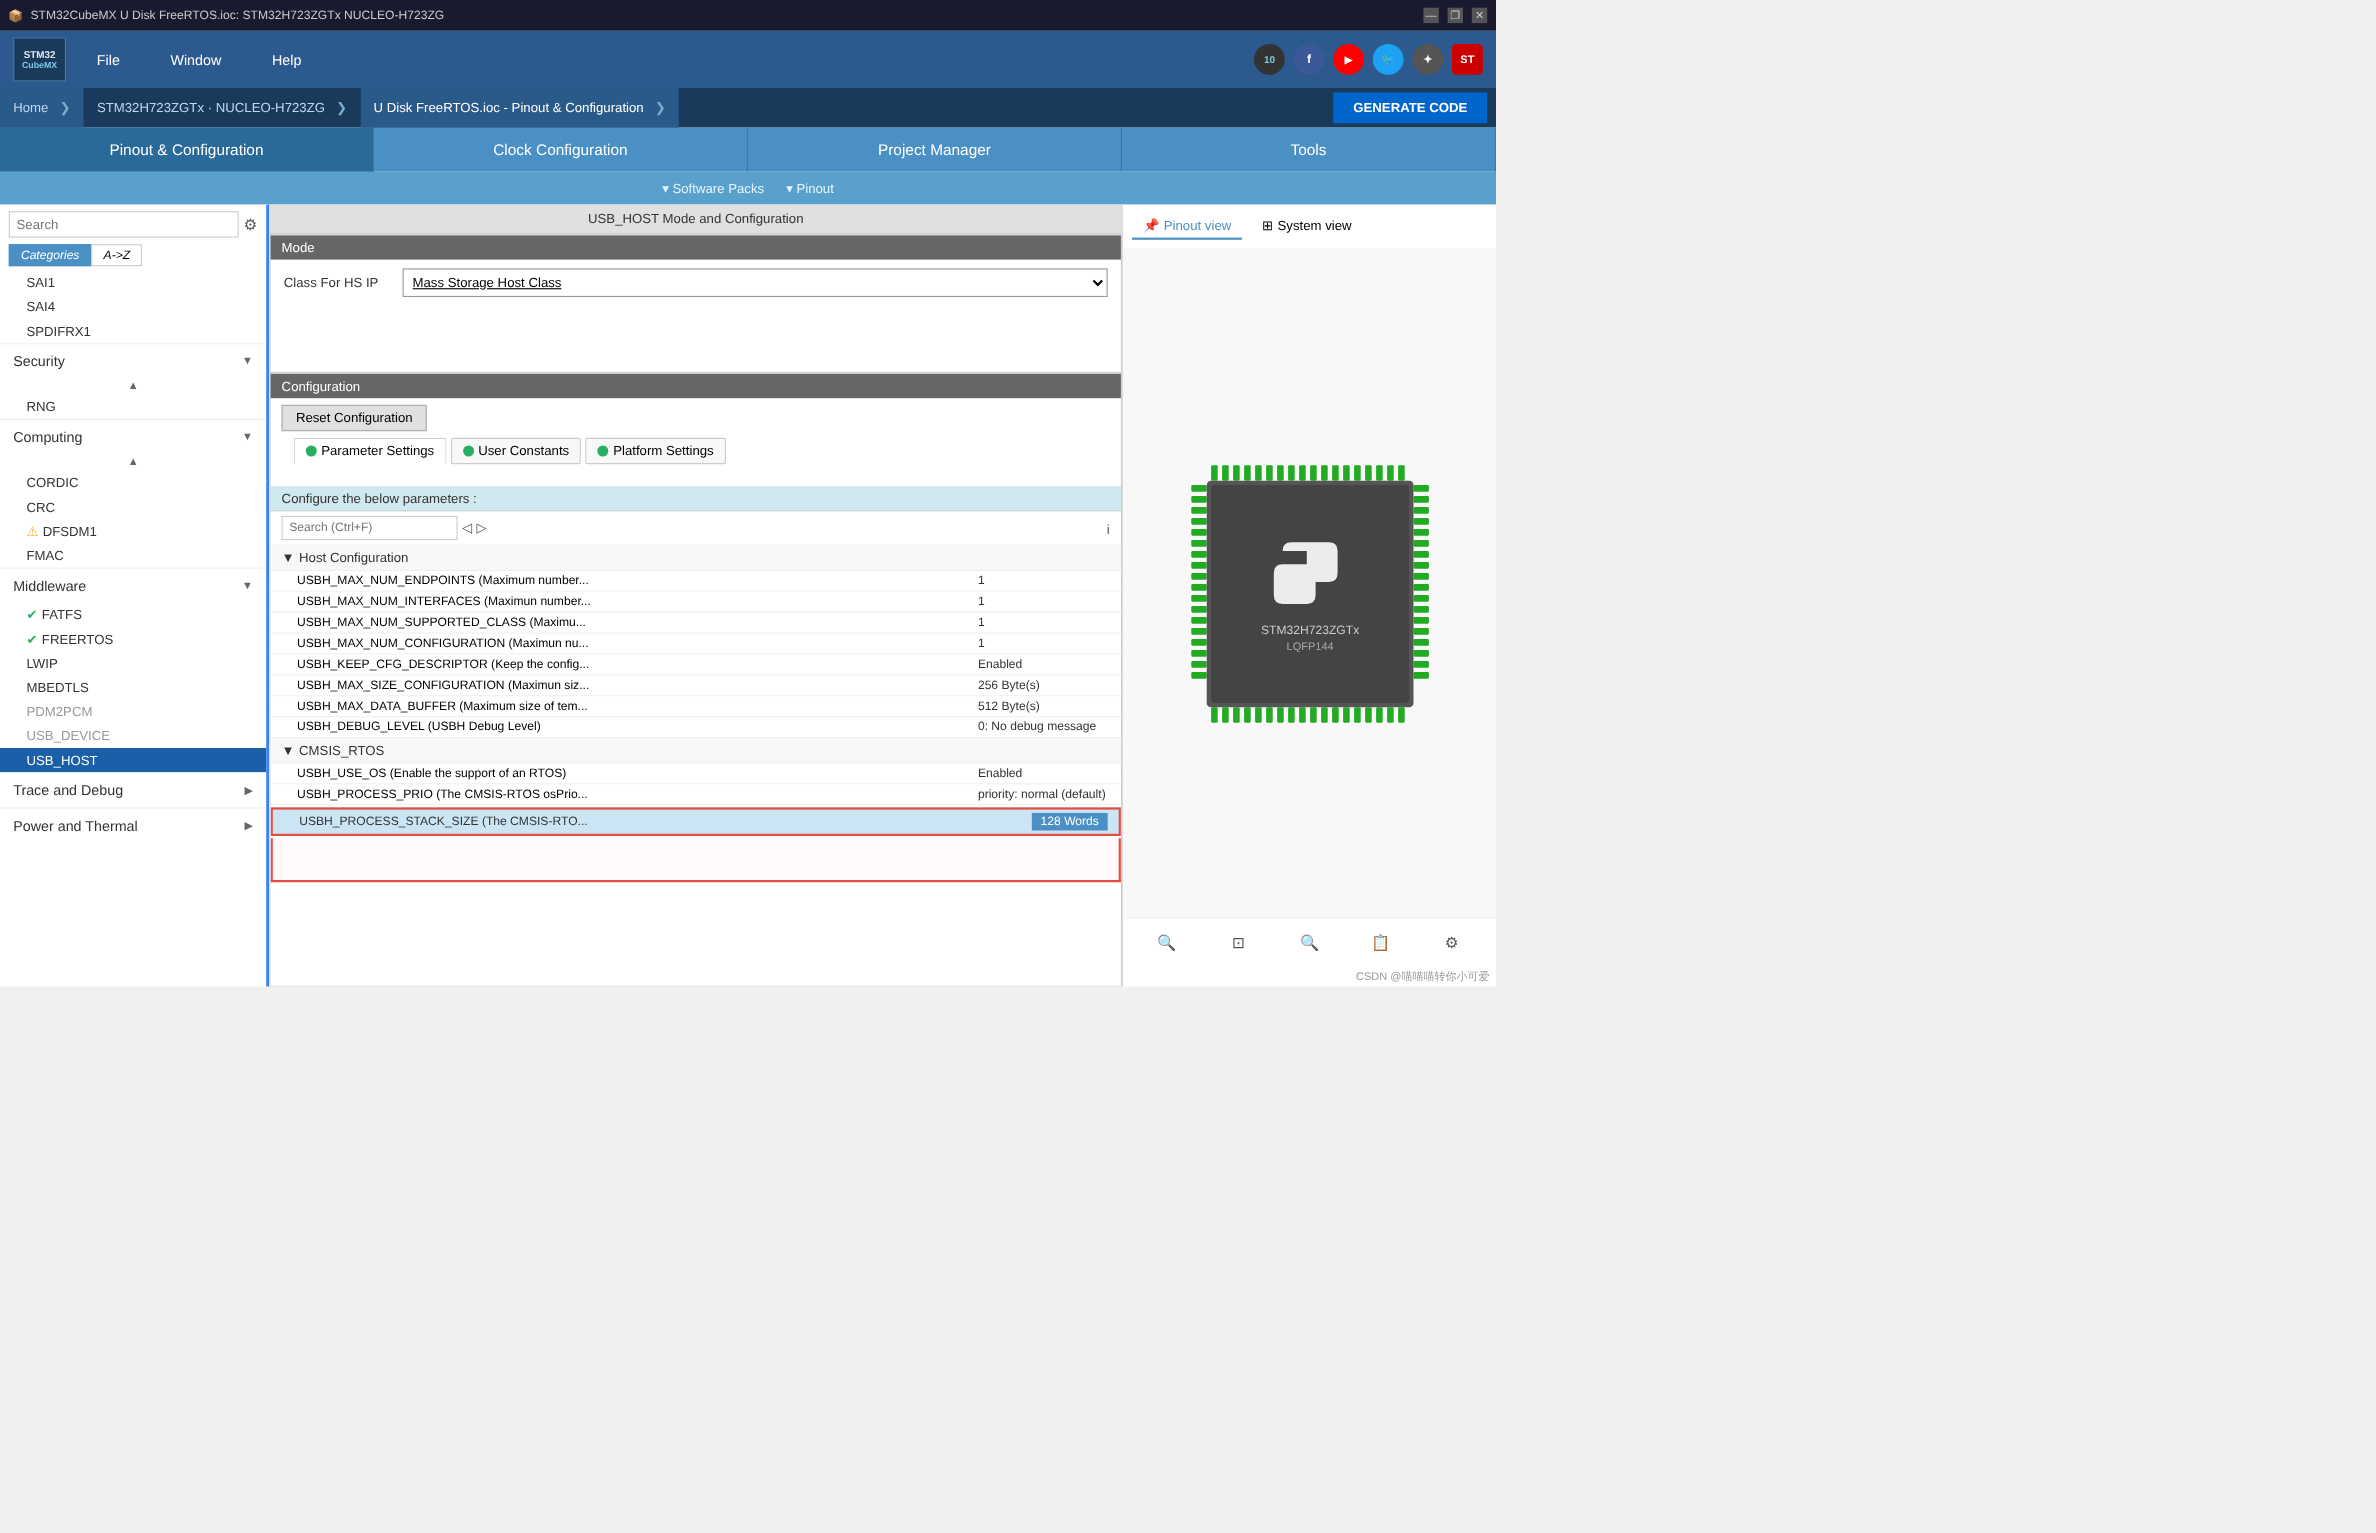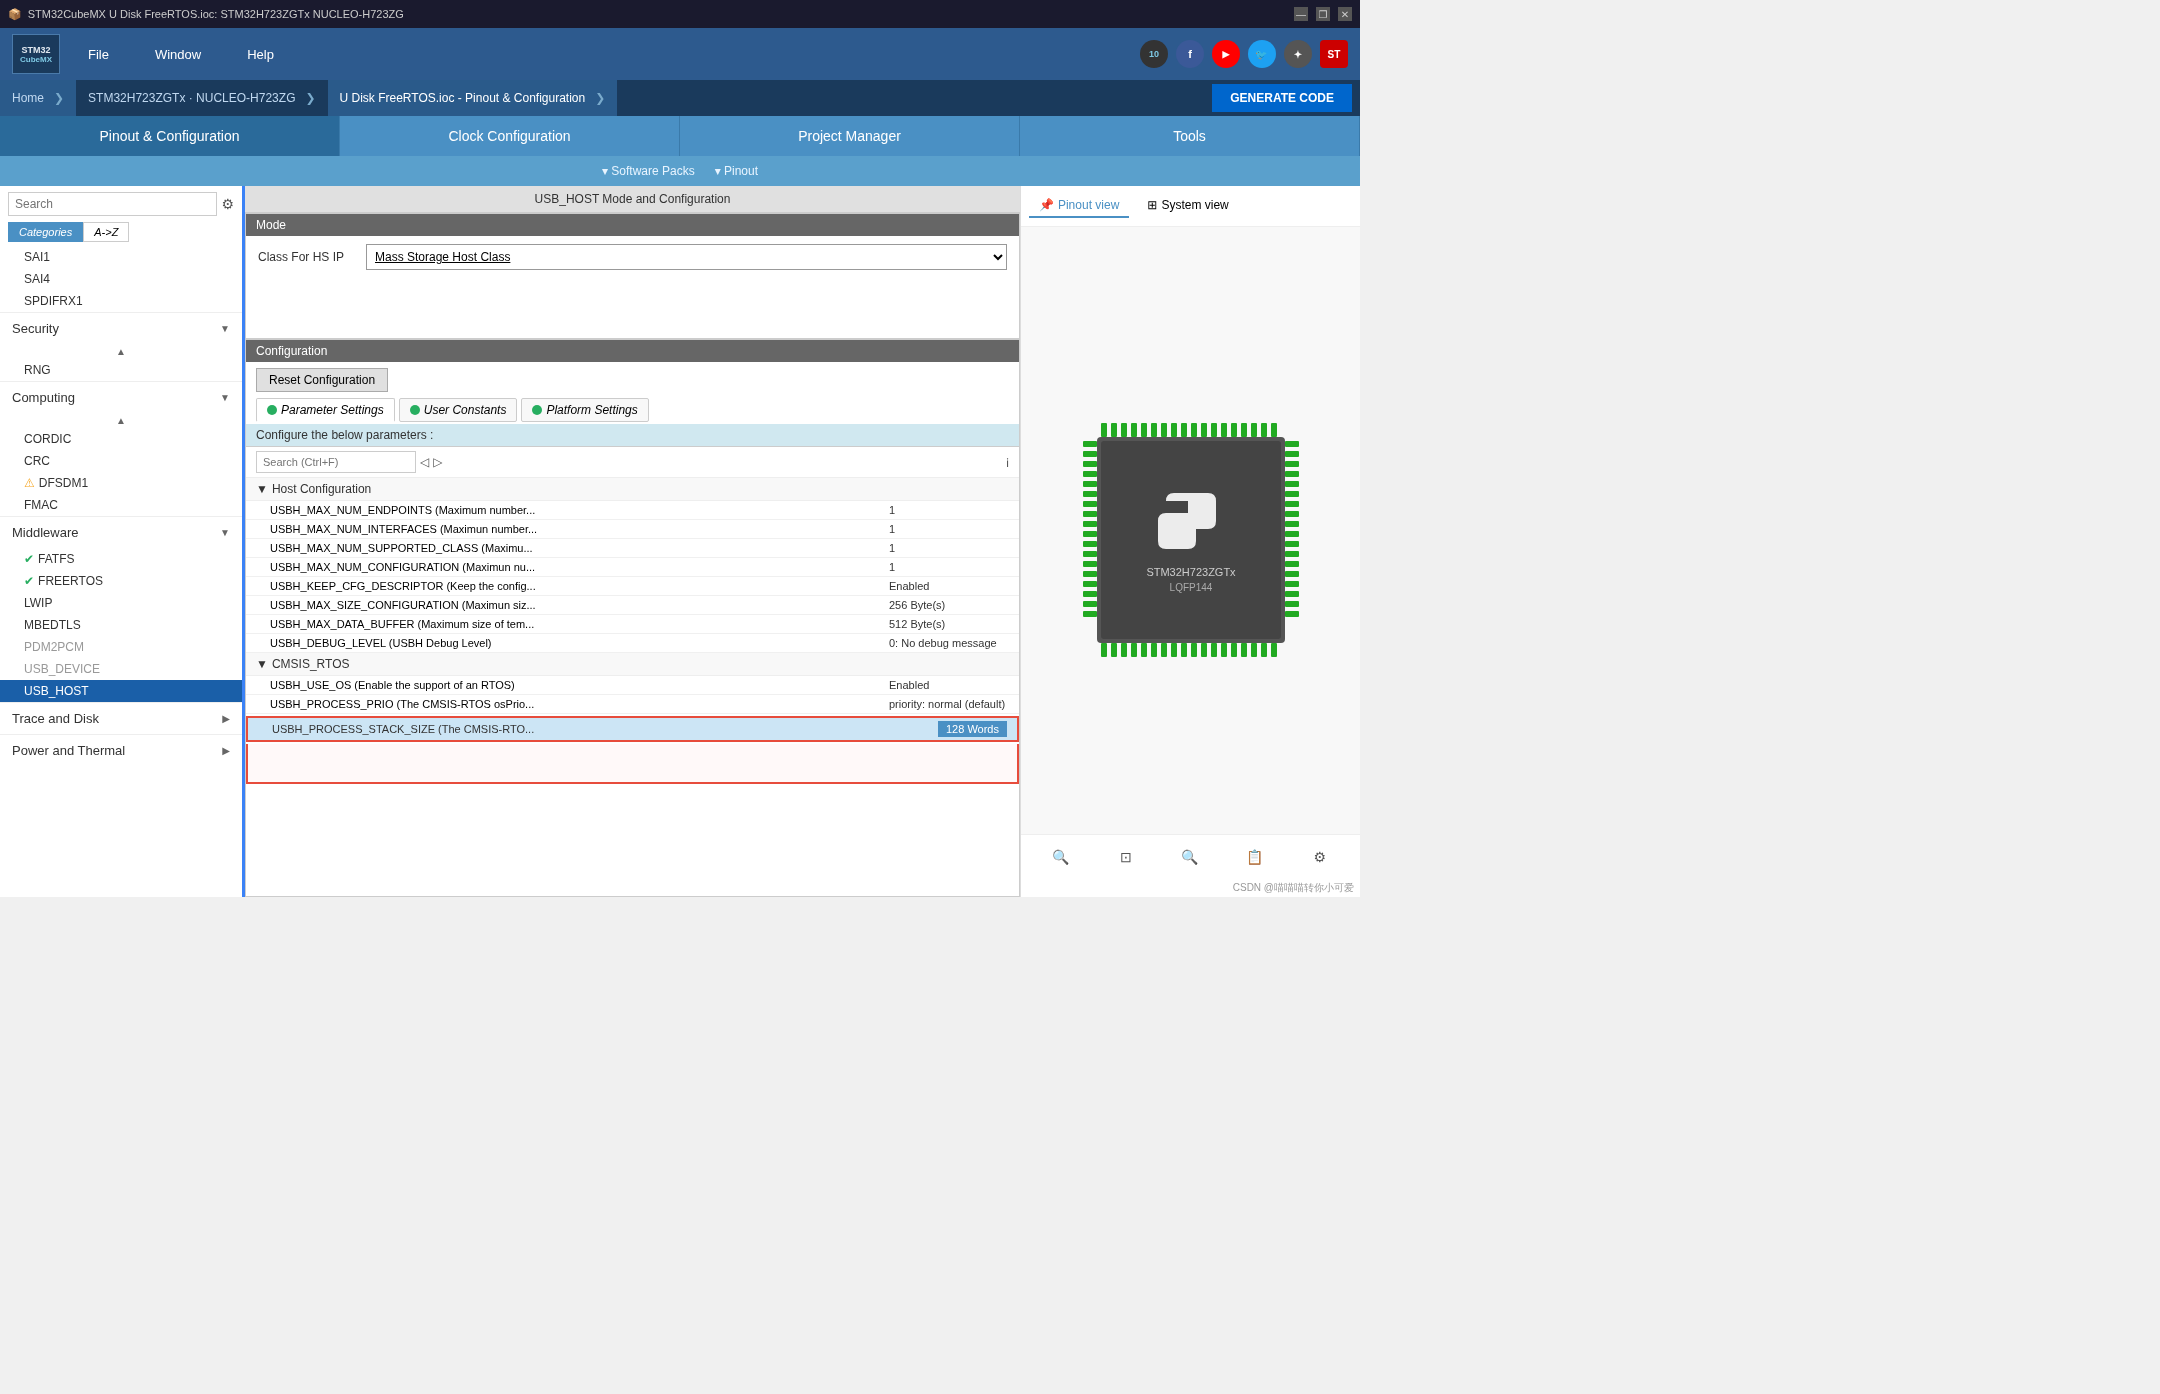--- a/index.html
+++ b/index.html
@@ -72,21 +72,21 @@
     .section-header { background: #666; color: white; padding: 4px 10px; font-size: 12px; }
     .mode-row { padding: 8px 12px; display: flex; align-items: center; gap: 8px; }
     .mode-label { font-size: 12px; color: #333; min-width: 100px; }
     .mode-select { flex: 1; height: 26px; border: 1px solid #999; font-size: 12px; padding: 0 4px; background: white; text-decoration: underline; }
 
     
     .config-section { border: 1px solid #ccc; background: white; flex: 1; display: flex; flex-direction: column; margin-top: 0; }
     .reset-btn { background: #e0e0e0; border: 1px solid #aaa; padding: 4px 12px; font-size: 12px; cursor: pointer; margin: 6px 10px; width: fit-content; }
 
     
-    .config-tabs { display: flex; padding: 0 10px; gap: 4px; margin-bottom: 2px; font-style: italic; }
+    .config-tabs { display: flex; padding: 0 21px; gap: 4px; margin-bottom: 20px; }
     .config-tab { display: flex; align-items: center; gap: 4px; border: 1px solid #ccc; padding: 4px 10px; font-size: 12px; cursor: pointer; background: #f8f8f8; border-radius: 2px; }
     .config-tab .tab-dot { width: 10px; height: 10px; border-radius: 50%; display: inline-block; }
     .config-tab.active { background: white; border-bottom-color: white; }
 
     
     .params-header { background: #d0e8f0; padding: 4px 10px; font-size: 12px; color: #333; border-bottom: 1px solid #ccc; }
     .params-search { display: flex; align-items: center; gap: 4px; padding: 4px 10px; border-bottom: 1px solid #eee; background: white; }
     .params-search input { border: 1px solid #ccc; padding: 2px 6px; font-size: 11px; height: 22px; width: 160px; }
     .params-search .info-icon { margin-left: auto; color: #555; font-size: 12px; }
 
@@ -214,21 +214,21 @@
       <div class="sidebar-item"><span class="check-icon">✔</span>FREERTOS</div>
       <div class="sidebar-item">LWIP</div>
       <div class="sidebar-item">MBEDTLS</div>
       <div class="sidebar-item disabled">PDM2PCM</div>
       <div class="sidebar-item disabled">USB_DEVICE</div>
       <div class="sidebar-item active">USB_HOST</div>
     </div>
 
     <div class="sidebar-section">
       <div class="sidebar-section-header">
-        <span>Trace and Disk</span>
+        <span>Trace and Debug</span>
         <span class="collapse-arrow">▶</span>
       </div>
     </div>
 
     <div class="sidebar-section">
       <div class="sidebar-section-header">
         <span>Power and Thermal</span>
         <span class="collapse-arrow">▶</span>
       </div>
     </div>

